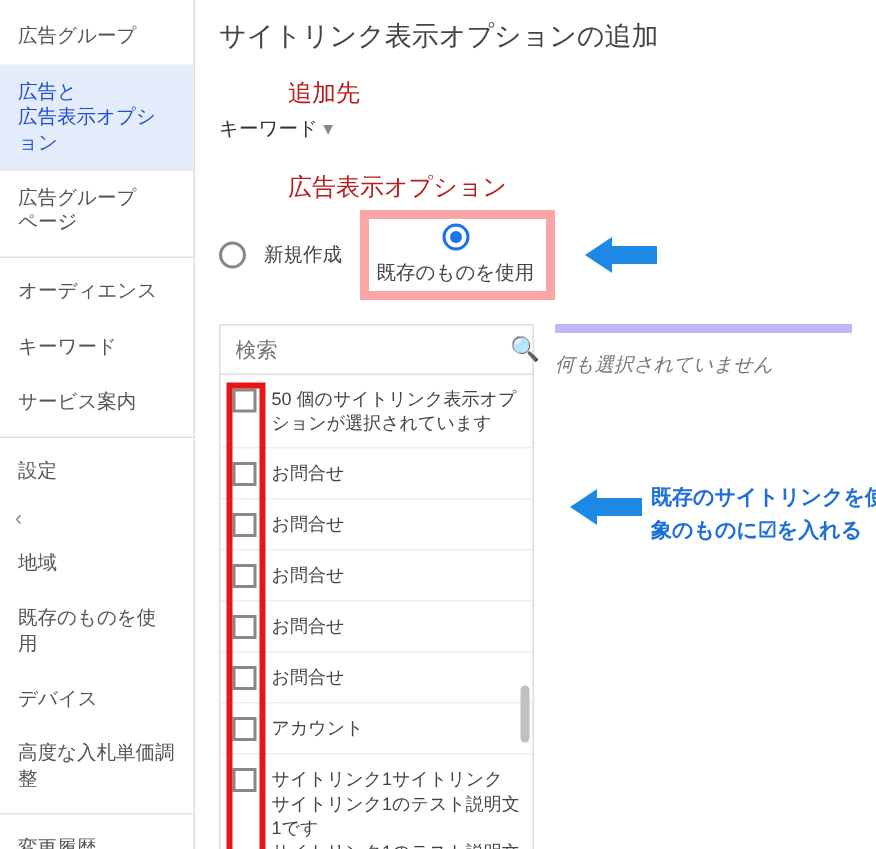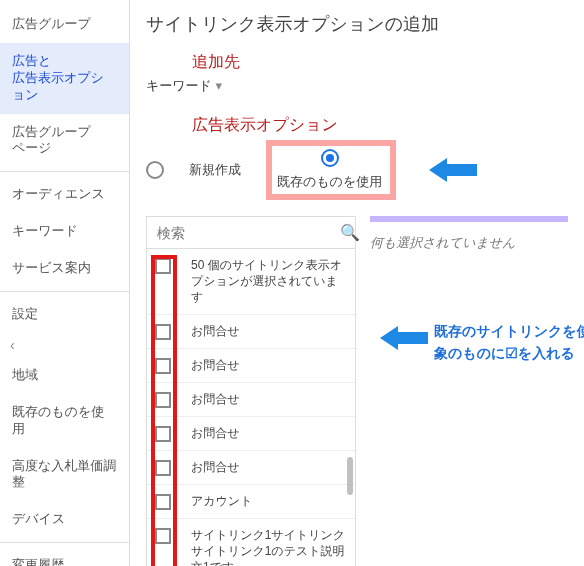--- a/index.html
+++ b/index.html
@@ -38,21 +38,21 @@
     padding: 12px 16px 20px 16px;
     position: relative;
   }
   .title { font-size: 18px; color: #444; margin-bottom: 16px; }
   .label { font-size: 16px; color: #b91c1c; margin-bottom: 4px; margin-left: 46px; }
   .account-select { color: #333; margin-bottom: 20px; cursor: pointer; }
   .caret { color: #888; }
   .radio-row {
     display: flex;
     align-items: center;
-    gap: 25px;
+    gap: 12px;
     margin-top: 4px;
   }
   .radio {
     width: 18px; height: 18px; border-radius: 50%;
     border: 2px solid #888; display: inline-flex;
     align-items: center; justify-content: center;
   }
   .radio.selected { border-color: #1a73e8; }
   .radio.selected .dot {
     width: 8px; height: 8px; border-radius: 50%; background: #1a73e8;
@@ -88,21 +88,21 @@
     display: flex; align-items: center;
     border-bottom: 1px solid #ddd;
     padding: 6px 8px;
   }
   .search-input {
     border: none; outline: none; flex: 1; font-size: 14px;
     color: #15803d;
   }
   .search-icon { color: #777; font-size: 16px; }
   .row {
-    display: flex; align-items: flex-start; gap: 20px;
+    display: flex; align-items: flex-start; gap: 10px;
     padding: 8px 8px;
     border-bottom: 1px solid #eee;
     font-size: 12px;
     color: #444;
   }
   .row:last-child { border-bottom: none; }
   .checkbox {
     width: 16px; height: 16px; border: 2px solid #888;
     flex-shrink: 0; background: #fff; margin-top: 1px;
   }
@@ -141,22 +141,22 @@
 ページ</div>
     <div class="side-divider"></div>
     <div class="side-item">オーディエンス</div>
     <div class="side-item">キーワード</div>
     <div class="side-item">サービス案内</div>
     <div class="side-divider"></div>
     <div class="side-item">設定</div>
     <div class="chevron">‹</div>
     <div class="side-item">地域</div>
     <div class="side-item">既存のものを使用</div>
+    <div class="side-item">デバイス</div>
     <div class="side-item">高度な入札単価調整</div>
-    <div class="side-item">デバイス</div>
     <div class="side-divider"></div>
     <div class="side-item">変更履歴</div>
 
   </div>
 
   <div class="main">
     <div class="title">サイトリンク表示オプションの追加</div>
 
     <div class="label">追加先</div>
     <div class="account-select">

